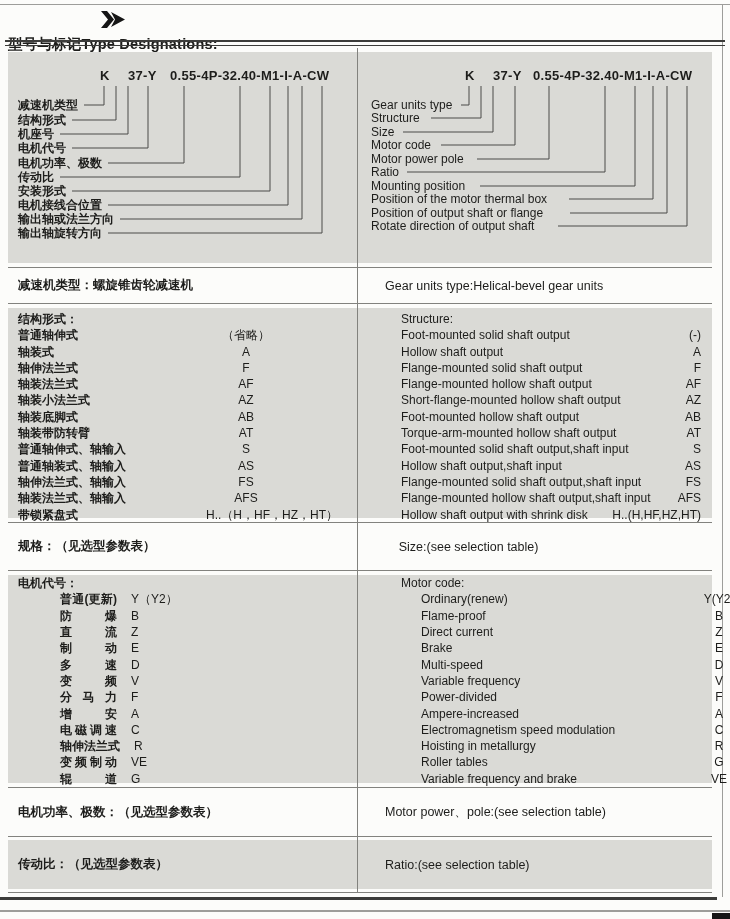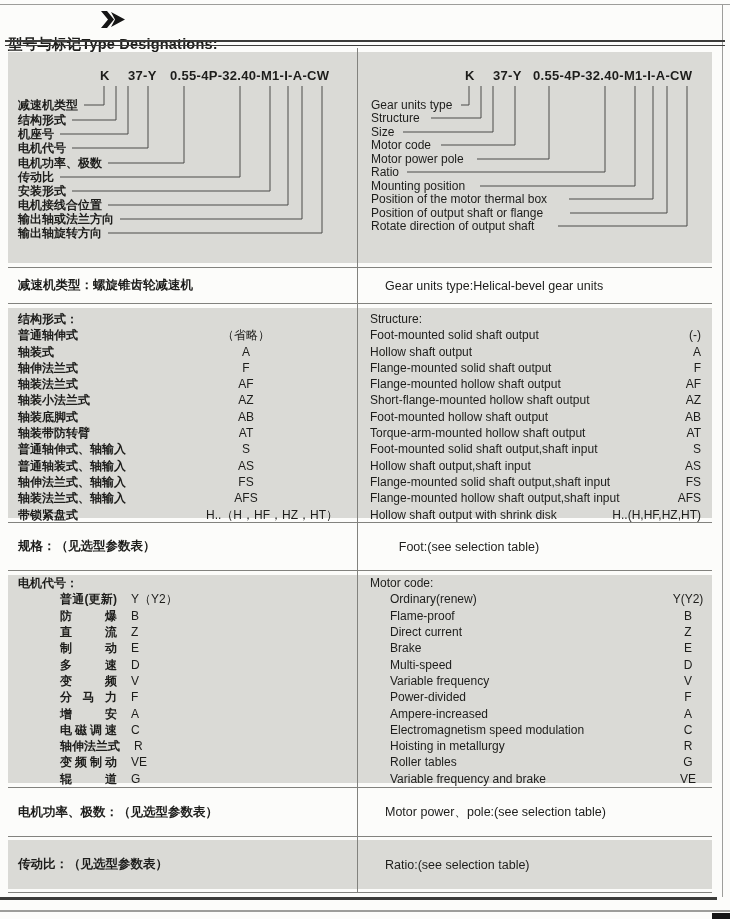--- a/index.html
+++ b/index.html
@@ -42,21 +42,21 @@
   .rowline .cr { padding-left:28px; font-size:12.5px; }
 
   svg.diagram { display:block; margin-top:4px; }
   svg.diagram text { font-size:12px; fill:#1d1d1b; }
   svg.diagram text.code { font-size:13px; font-weight:bold; letter-spacing:.3px; }
   svg.diagram text.zh { font-weight:bold; }
   svg.diagram line { stroke:#4a4a48; stroke-width:1; }
 
   
   .listpad-l { padding:7px 0 0 10px; font-size:12px; }
-  .listpad-r { padding:7px 0 0 13px; font-size:12px; }
+  .listpad-r { padding:7px 0 0 44px; font-size:12px; }
   .sec-title { height:16.3px; line-height:16.3px; font-weight:bold; }
   .cr .sec-title { font-weight:normal; }
   .item-row { position:relative; height:16.3px; line-height:16.3px; }
   .cl .item-row { font-weight:bold; }
   .code-mid { position:absolute; left:198px; width:60px; text-align:center; font-weight:normal; }
   .code-right { position:absolute; right:11px; top:0; }
   .motor-items { padding-left:42px; }
   .motor-items-r { padding-left:20px; }
   .motor-term { display:inline-block; min-width:57px; text-align:justify; text-align-last:justify; }
   .motor-code { margin-left:14px; font-weight:normal; }
@@ -211,21 +211,21 @@
       <div class="item-row"><span>Foot-mounted solid shaft output,shaft input</span><span class="code-right">S</span></div>
       <div class="item-row"><span>Hollow shaft output,shaft input</span><span class="code-right">AS</span></div>
       <div class="item-row"><span>Flange-mounted solid shaft output,shaft input</span><span class="code-right">FS</span></div>
       <div class="item-row"><span>Flange-mounted hollow shaft output,shaft input</span><span class="code-right">AFS</span></div>
       <div class="item-row"><span>Hollow shaft output with shrink disk</span><span class="code-right">H..(H,HF,HZ,HT)</span></div>
     </div>
   </div>
 
   <div class="sec h48 rowline">
     <div class="cl"><span>规格：（见选型参数表）</span></div>
-    <div class="cr" style="font-weight:normal;"><span>Foot:(see selection table)</span></div>
+    <div class="cr" style="font-weight:normal;"><span>Size:(see selection table)</span></div>
   </div>
 
   <div class="sec h217">
     <div class="gray-fill"></div>
     <div class="cl listpad-l">
       <div class="sec-title">电机代号：</div>
       <div class="motor-items">
         <div class="item-row"><span class="motor-term">普通(更新)</span><span class="motor-code">Y（Y2）</span></div>
         <div class="item-row"><span class="motor-term">防爆</span><span class="motor-code">B</span></div>
         <div class="item-row"><span class="motor-term">直流</span><span class="motor-code">Z</span></div>

